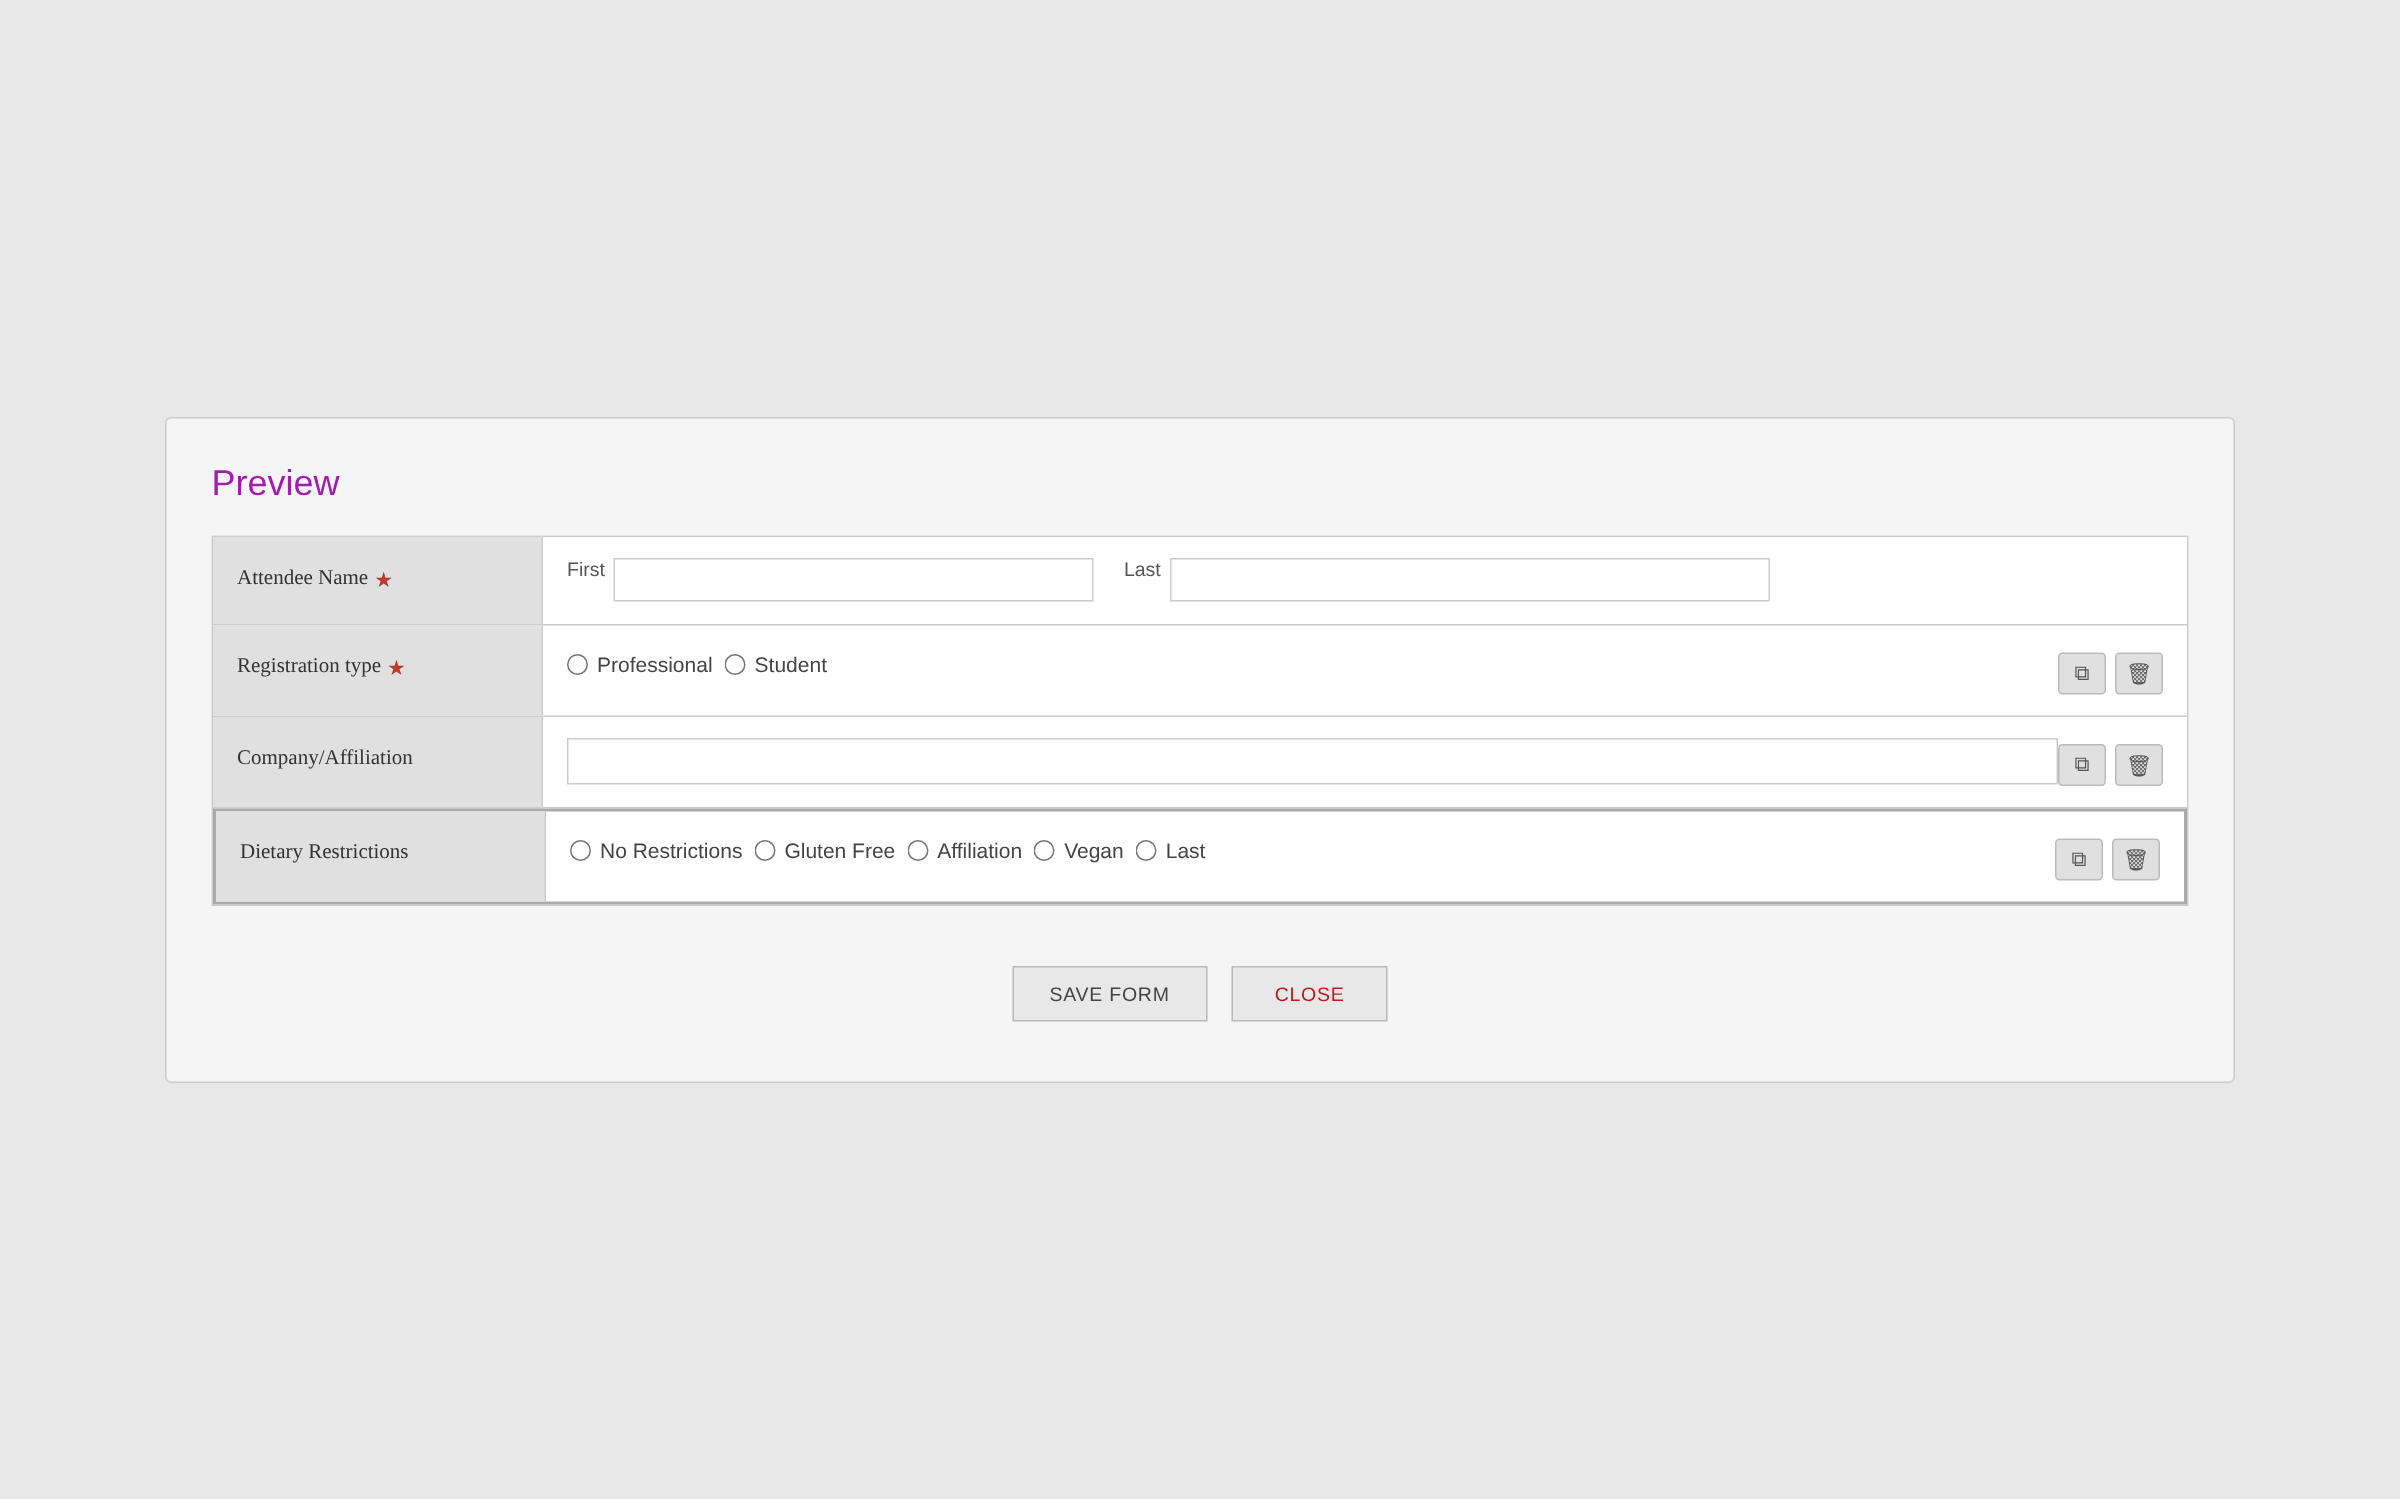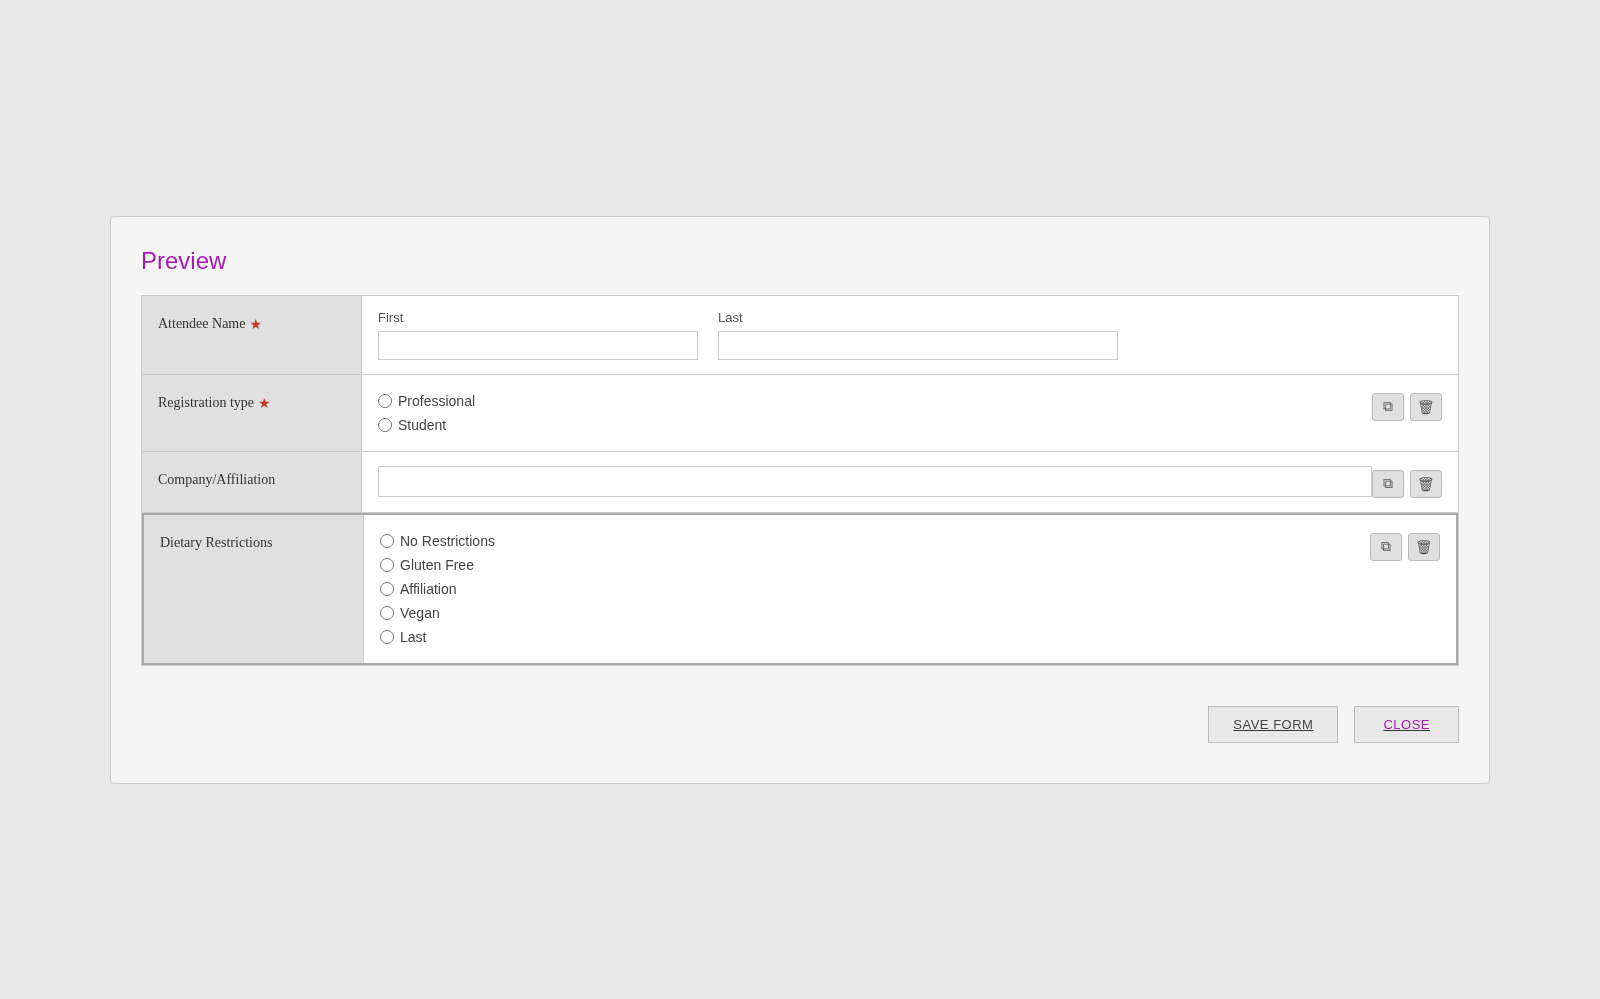--- a/index.html
+++ b/index.html
@@ -84,21 +84,21 @@
     }
 
     .name-fields {
       display: flex;
       gap: 20px;
       width: 100%;
     }
 
     .name-group {
       display: flex;
-      flex-direction: column;
+      flex-direction: row;
       gap: 6px;
     }
 
     .name-group label {
       font-size: 13px;
       color: #555;
     }
 
     .name-group input[type="text"] {
       border: 1px solid #ccc;
@@ -111,21 +111,21 @@
     .name-group:first-child input {
       width: 320px;
     }
 
     .name-group:last-child input {
       width: 400px;
     }
 
     .radio-group {
       display: flex;
-      flex-direction: column;
+      flex-direction: row;
       gap: 8px;
       padding: 4px 0;
     }
 
     .radio-option {
       display: flex;
       align-items: center;
       gap: 6px;
       font-size: 14px;
       color: #444;
@@ -163,45 +163,44 @@
       width: 100%;
       border: 1px solid #ccc;
       padding: 7px 8px;
       font-size: 13px;
       outline: none;
       background: #fff;
     }
 
     .footer-buttons {
       display: flex;
-      justify-content: flex-end;
+      justify-content: center;
       gap: 16px;
       margin-top: 40px;
-      text-decoration: underline;
     }
 
     .btn-save {
       padding: 10px 24px;
       background: #e8e8e8;
       border: 1px solid #bbb;
       font-size: 13px;
       letter-spacing: 0.5px;
       color: #444;
       cursor: pointer;
       font-family: Arial, sans-serif;
       text-transform: uppercase;
     }
 
     .btn-close {
       padding: 10px 28px;
       background: #e8e8e8;
       border: 1px solid #bbb;
       font-size: 13px;
       letter-spacing: 0.5px;
-      color: #a21caf;
+      color: #b91c1c;
       cursor: pointer;
       font-family: Arial, sans-serif;
       text-transform: uppercase;
     }
 
     .dietary-row {
       border: 2px solid #aaa !important;
     }
   </style>
 </head>

